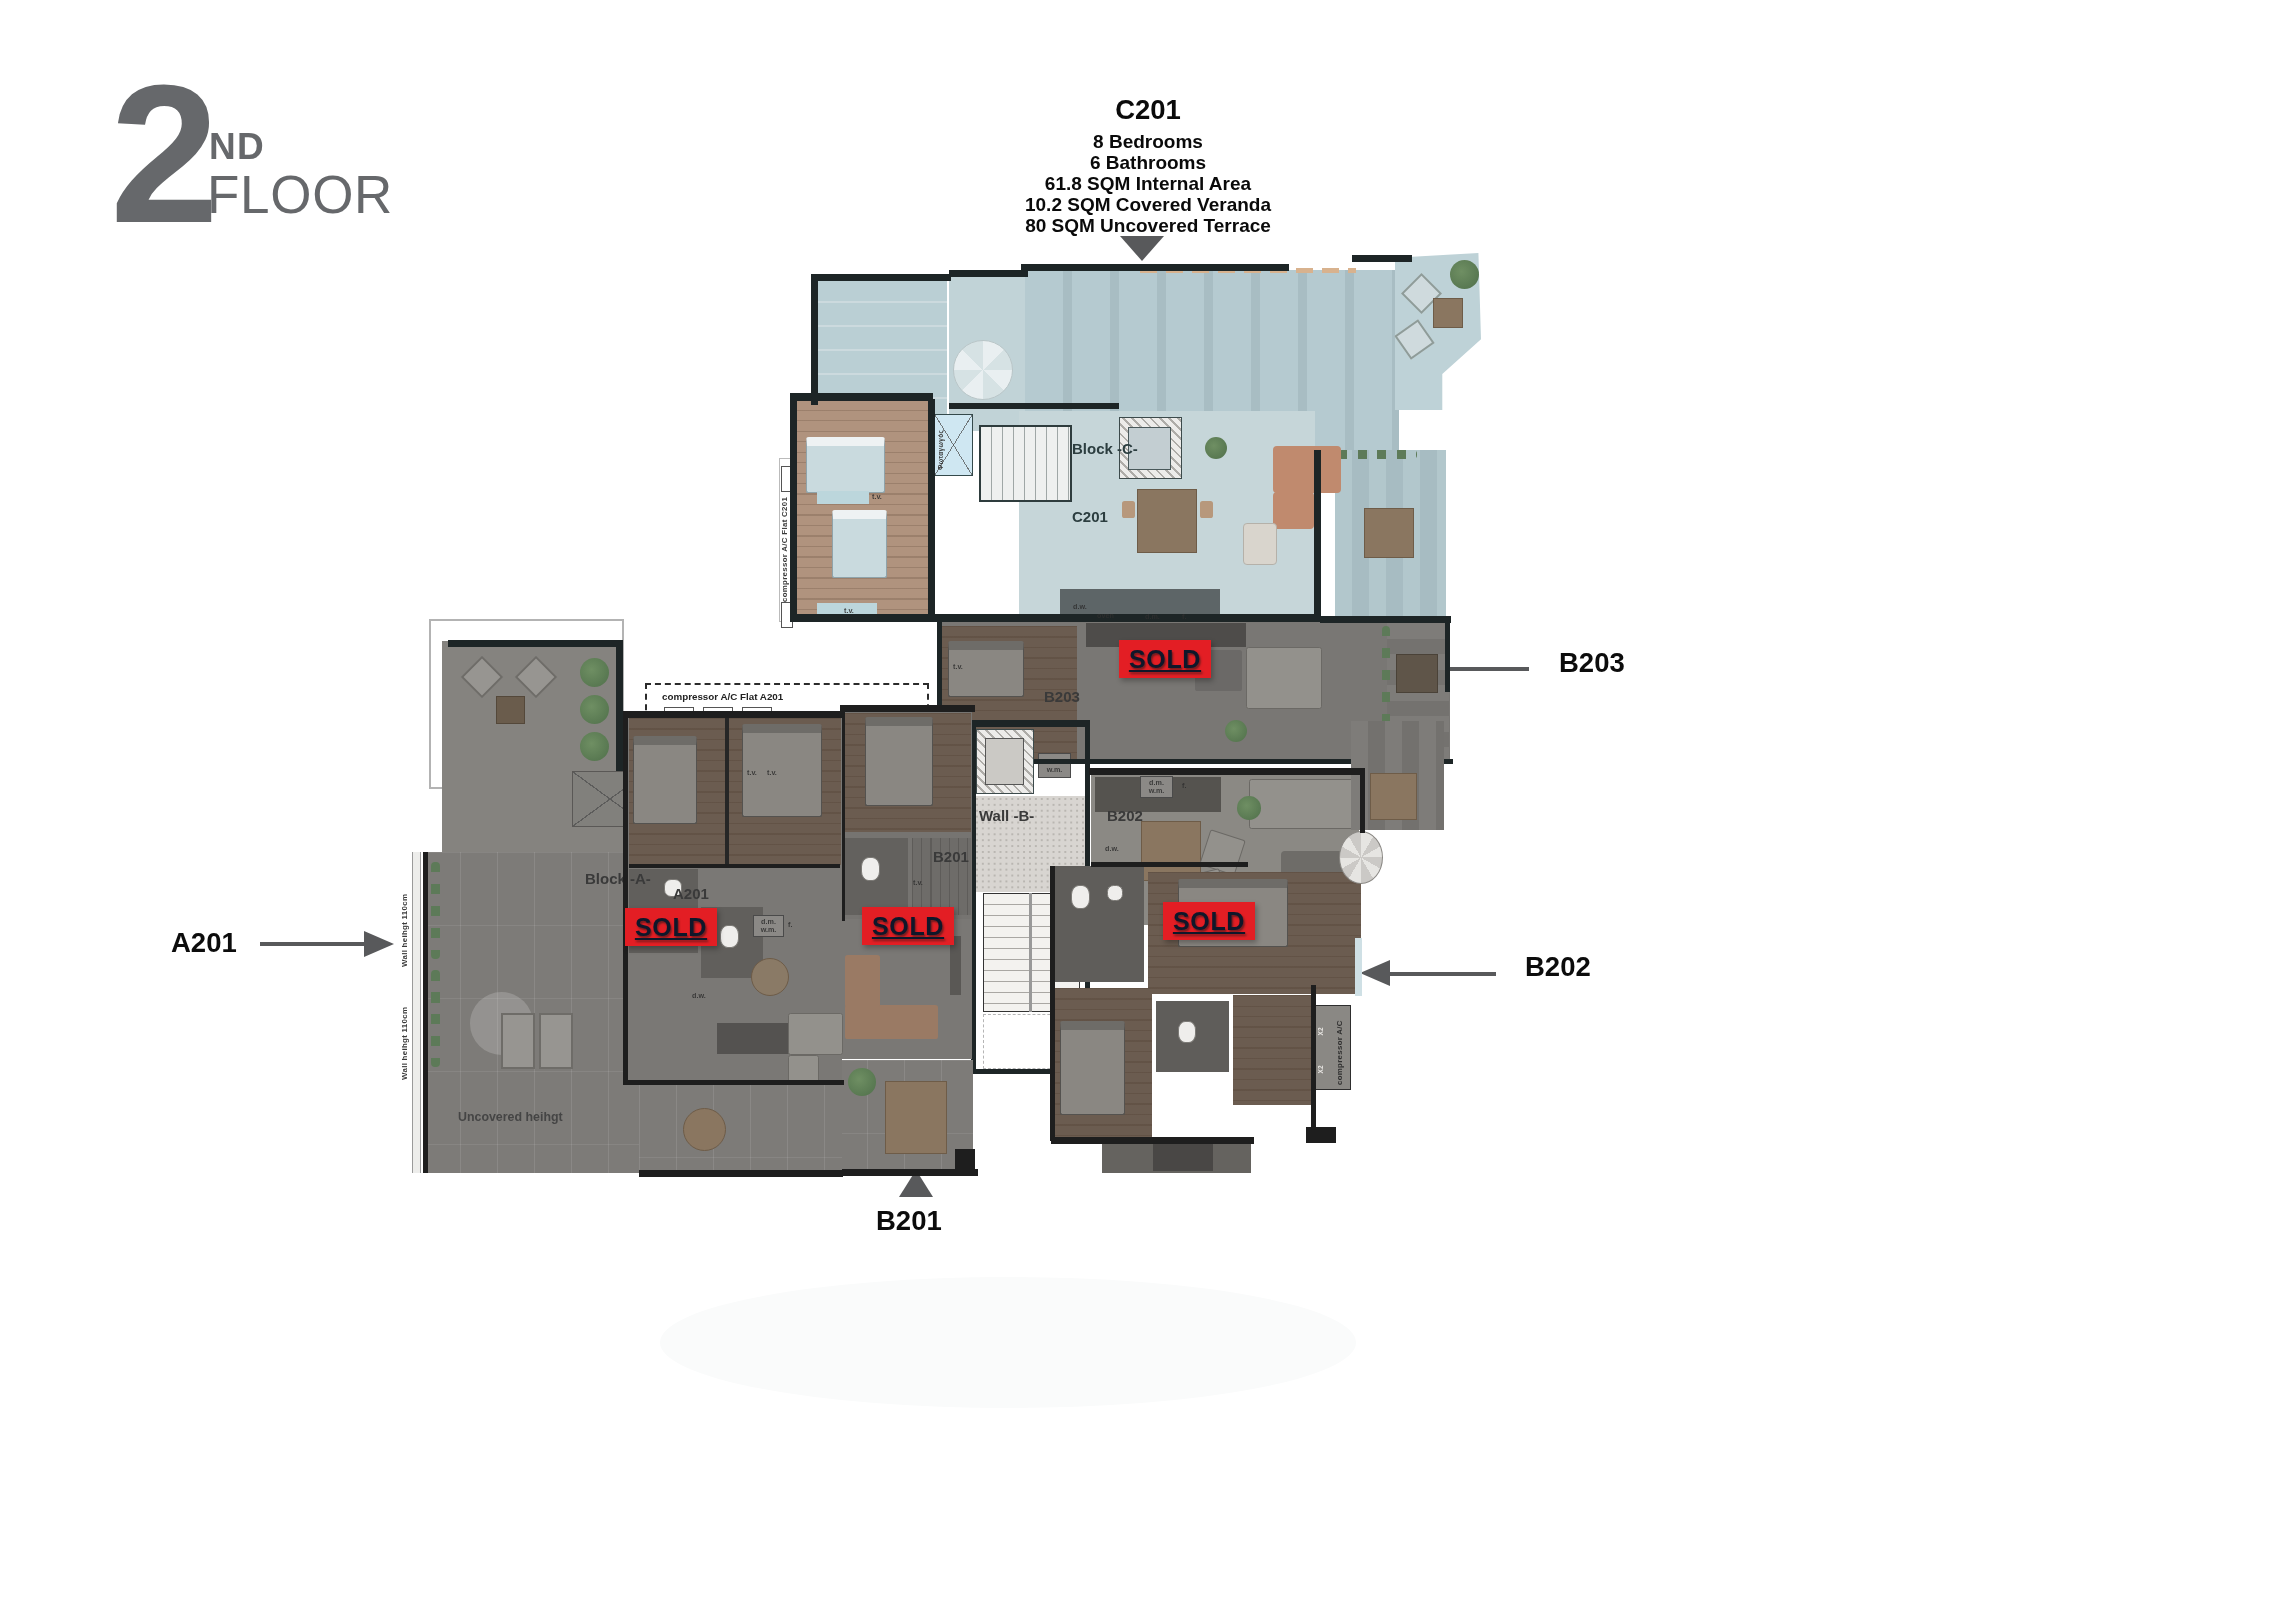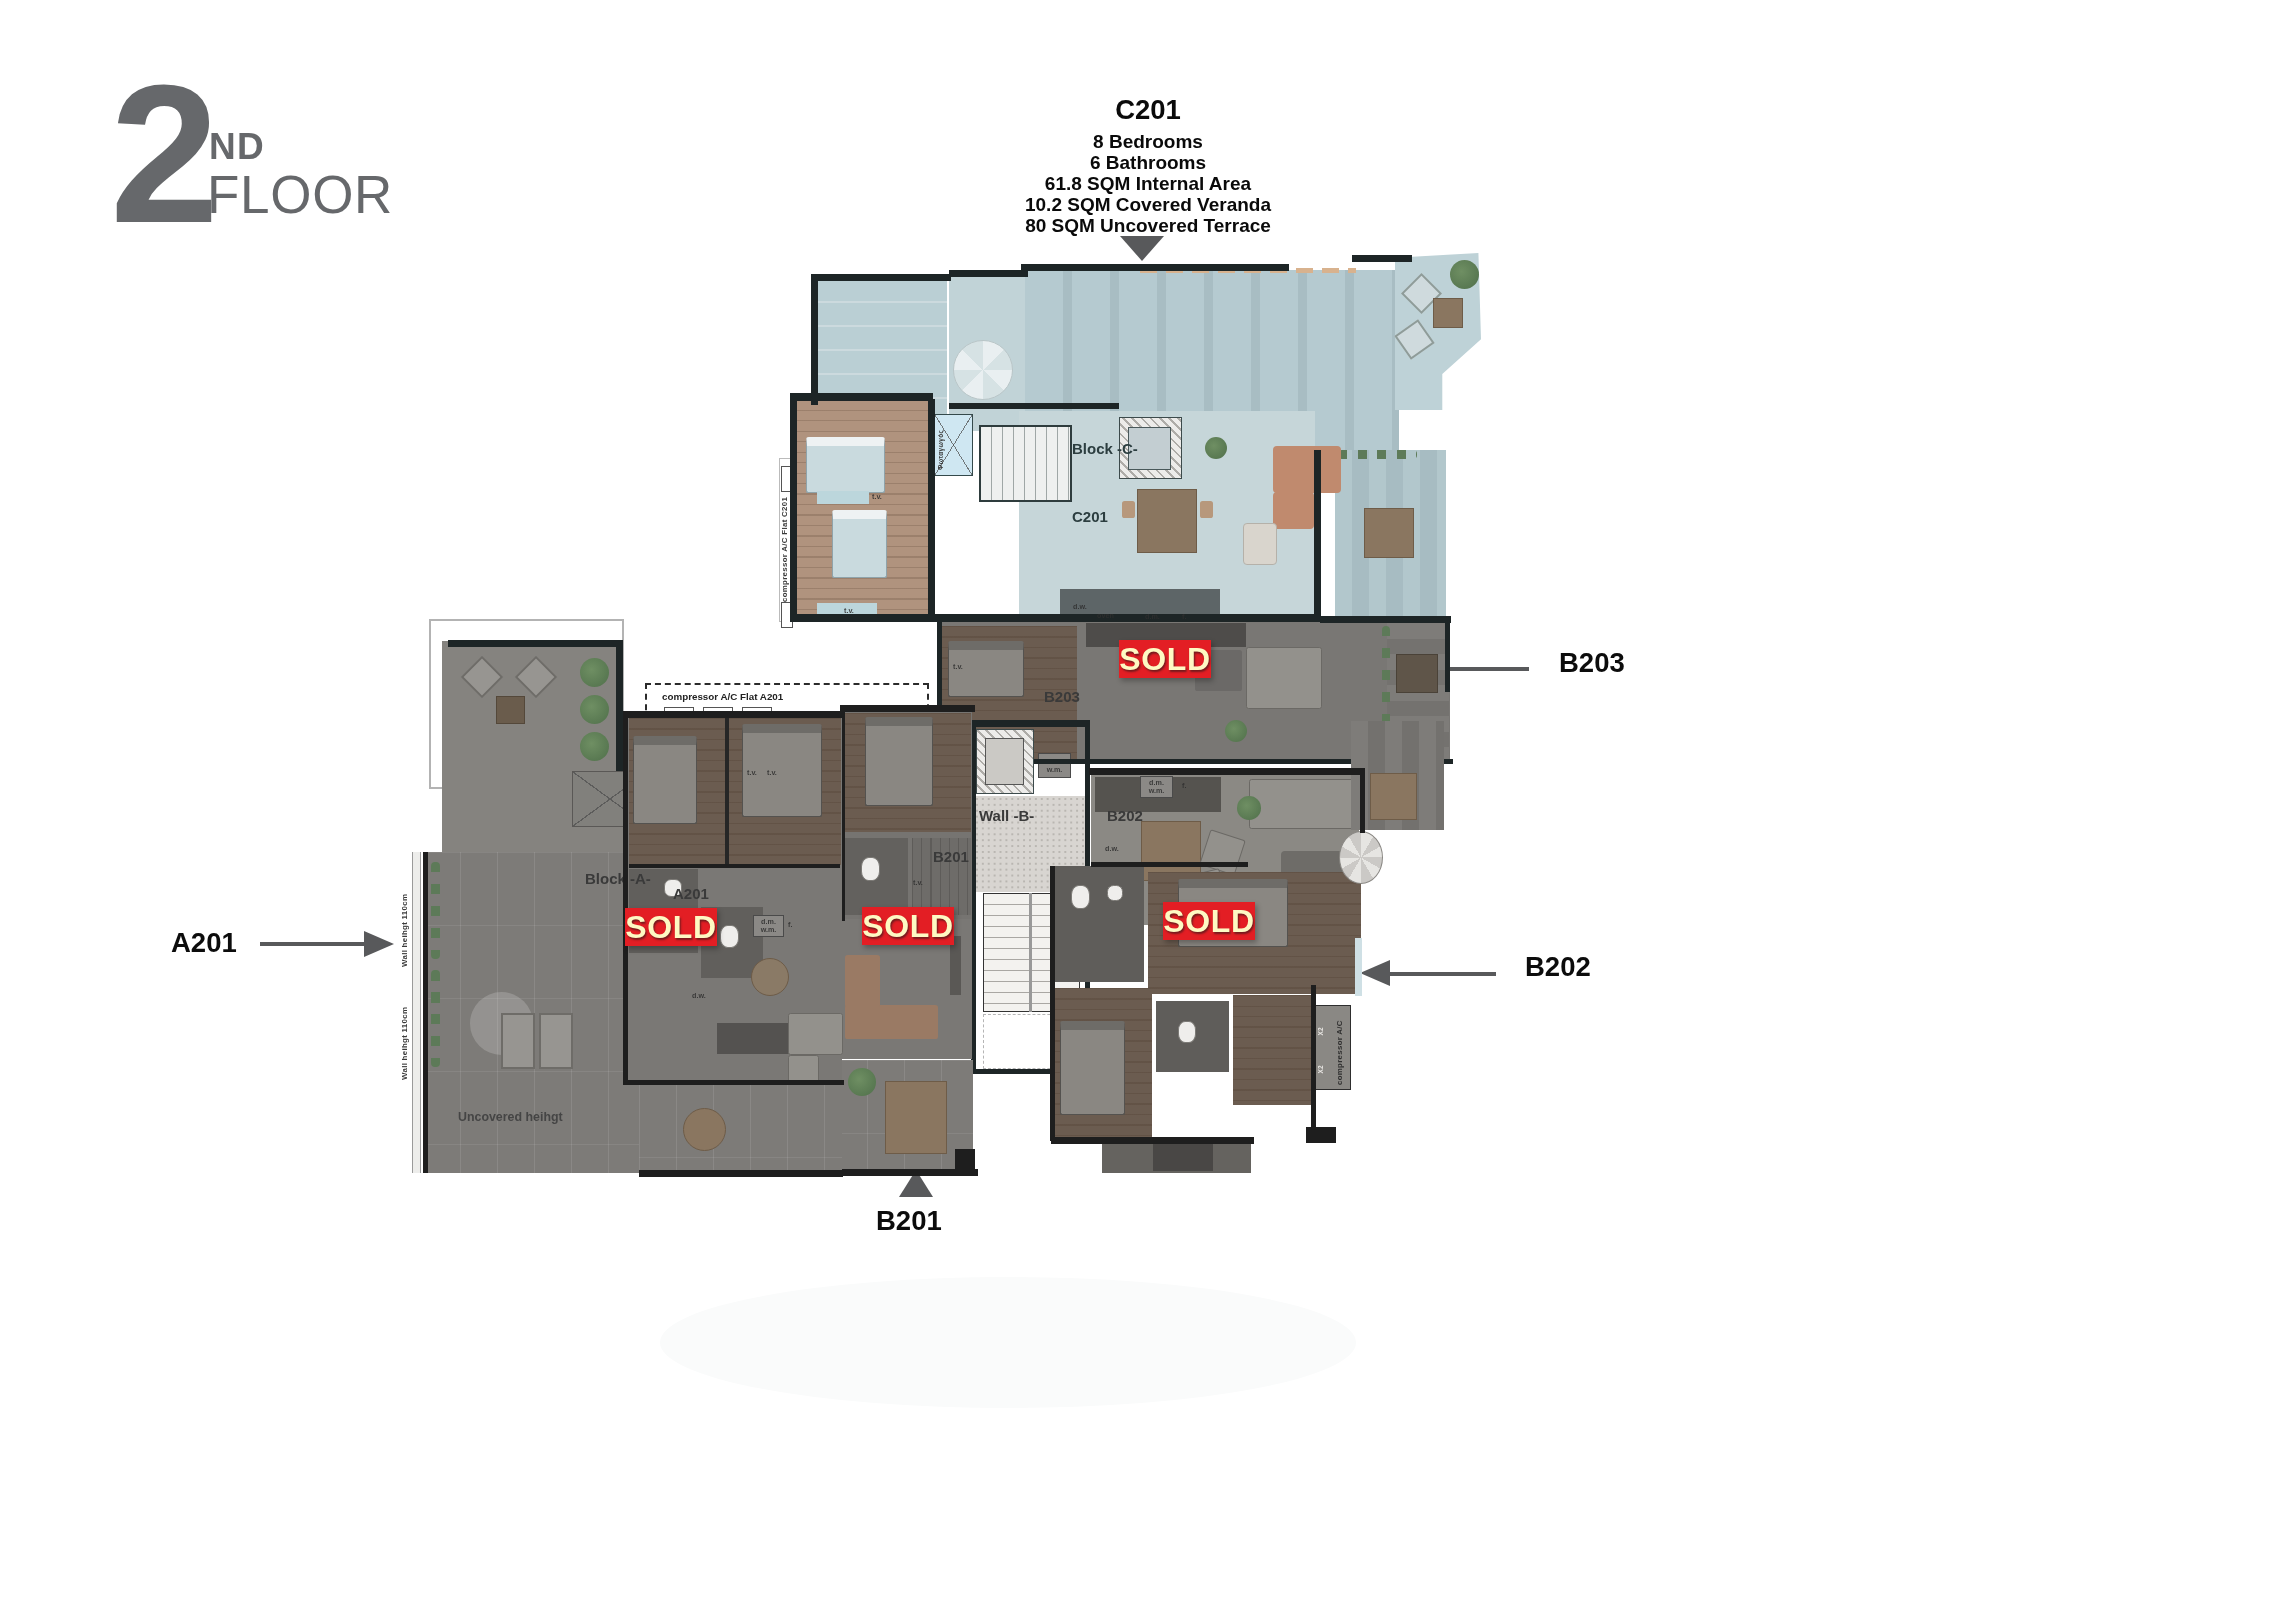--- a/index.html
+++ b/index.html
@@ -28,21 +28,21 @@
   .sofaTan{background:#9a7a64;border-radius:2.6px;}
   .plant{background:radial-gradient(circle at 40% 40%,#6f8f63,#4f6f4a);border-radius:50%;}
   .plantsV{background:repeating-linear-gradient(180deg,#5d7a58 0 10.5px,rgba(0,0,0,0) 10.5px 22px);border-radius:3.9px;}
   .plantsH{background:repeating-linear-gradient(90deg,#5d7a58 0 9.2px,rgba(0,0,0,0) 9.2px 19.6px);border-radius:3.9px;}
   .woodTable{background:#8a7660;border:1.3px solid #6e5c48;box-sizing:border-box;}
   .chairFrame{border:2px solid #8f9c99;background:#cfdadd;box-sizing:border-box;}
   .chairFrameDark{border:2px solid #6e6c68;background:#979591;box-sizing:border-box;}
   .fixture{background:#efeeec;border:0.7px solid #7c7a76;border-radius:40%;}
   .umbrella{border-radius:50%;background:conic-gradient(#eef3f4 0 45deg,#d9e4e6 45deg 90deg,#eef3f4 90deg 135deg,#d9e4e6 135deg 180deg,#eef3f4 180deg 225deg,#d9e4e6 225deg 270deg,#eef3f4 270deg 315deg,#d9e4e6 315deg 360deg);border:1.3px solid #b9c4c6;opacity:.9;}
   .spiral{border-radius:50%;border:1.3px solid #8a8884;background:conic-gradient(#e6e5e2 0 30deg,#cbc9c6 30deg 60deg,#e6e5e2 60deg 90deg,#cbc9c6 90deg 120deg,#e6e5e2 120deg 150deg,#cbc9c6 150deg 180deg,#e6e5e2 180deg 210deg,#cbc9c6 210deg 240deg,#e6e5e2 240deg 270deg,#cbc9c6 270deg 300deg,#e6e5e2 300deg 330deg,#cbc9c6 330deg 360deg);}
-  .sold{background:var(--sold-red,#e31e24);color:#fef9c3;display:flex;align-items:center;justify-content:center;font-weight:800;font-size:32px;letter-spacing:0.7px;text-shadow:1.3px 2px 2px rgba(25,25,25,.55);box-shadow:2px 2.6px 5.2px rgba(0,0,0,.28);}
+  .sold{background:var(--sold-red,#e31e24);color:#0f172a;display:flex;align-items:center;justify-content:center;font-weight:800;font-size:25px;letter-spacing:0.7px;text-shadow:1.3px 2px 2px rgba(25,25,25,.55);box-shadow:2px 2.6px 5.2px rgba(0,0,0,.28);text-decoration:underline;}
   .ptr{font-size:27.5px;font-weight:800;color:#0c0c0c;}
   .aline{background:var(--arrow-gray,#58595b);}
   .arrL{width:0;height:0;border-top:13.7px solid transparent;border-bottom:13.7px solid transparent;border-right:30px solid var(--arrow-gray,#58595b);}
   .arrR{width:0;height:0;border-top:13.7px solid transparent;border-bottom:13.7px solid transparent;border-left:30px solid var(--arrow-gray,#58595b);}
   .triD{width:0;height:0;border-left:22px solid transparent;border-right:22px solid transparent;border-top:25px solid var(--arrow-gray,#58595b);}
   .triU{width:0;height:0;border-left:17px solid transparent;border-right:17px solid transparent;border-bottom:27.5px solid var(--arrow-gray,#58595b);}
   .lbl{font-size:15px;font-weight:700;color:#3a3a3a;white-space:nowrap;}
   .lblC{color:#2c3e40;}
   .tiny{font-size:7.2px;font-weight:700;color:#2e2e2e;opacity:.85;white-space:nowrap;}
   .tinybox{background:#8b8986;border:0.7px solid #4a4a4a;box-sizing:border-box;display:flex;flex-direction:column;align-items:center;justify-content:center;line-height:1.1;}

